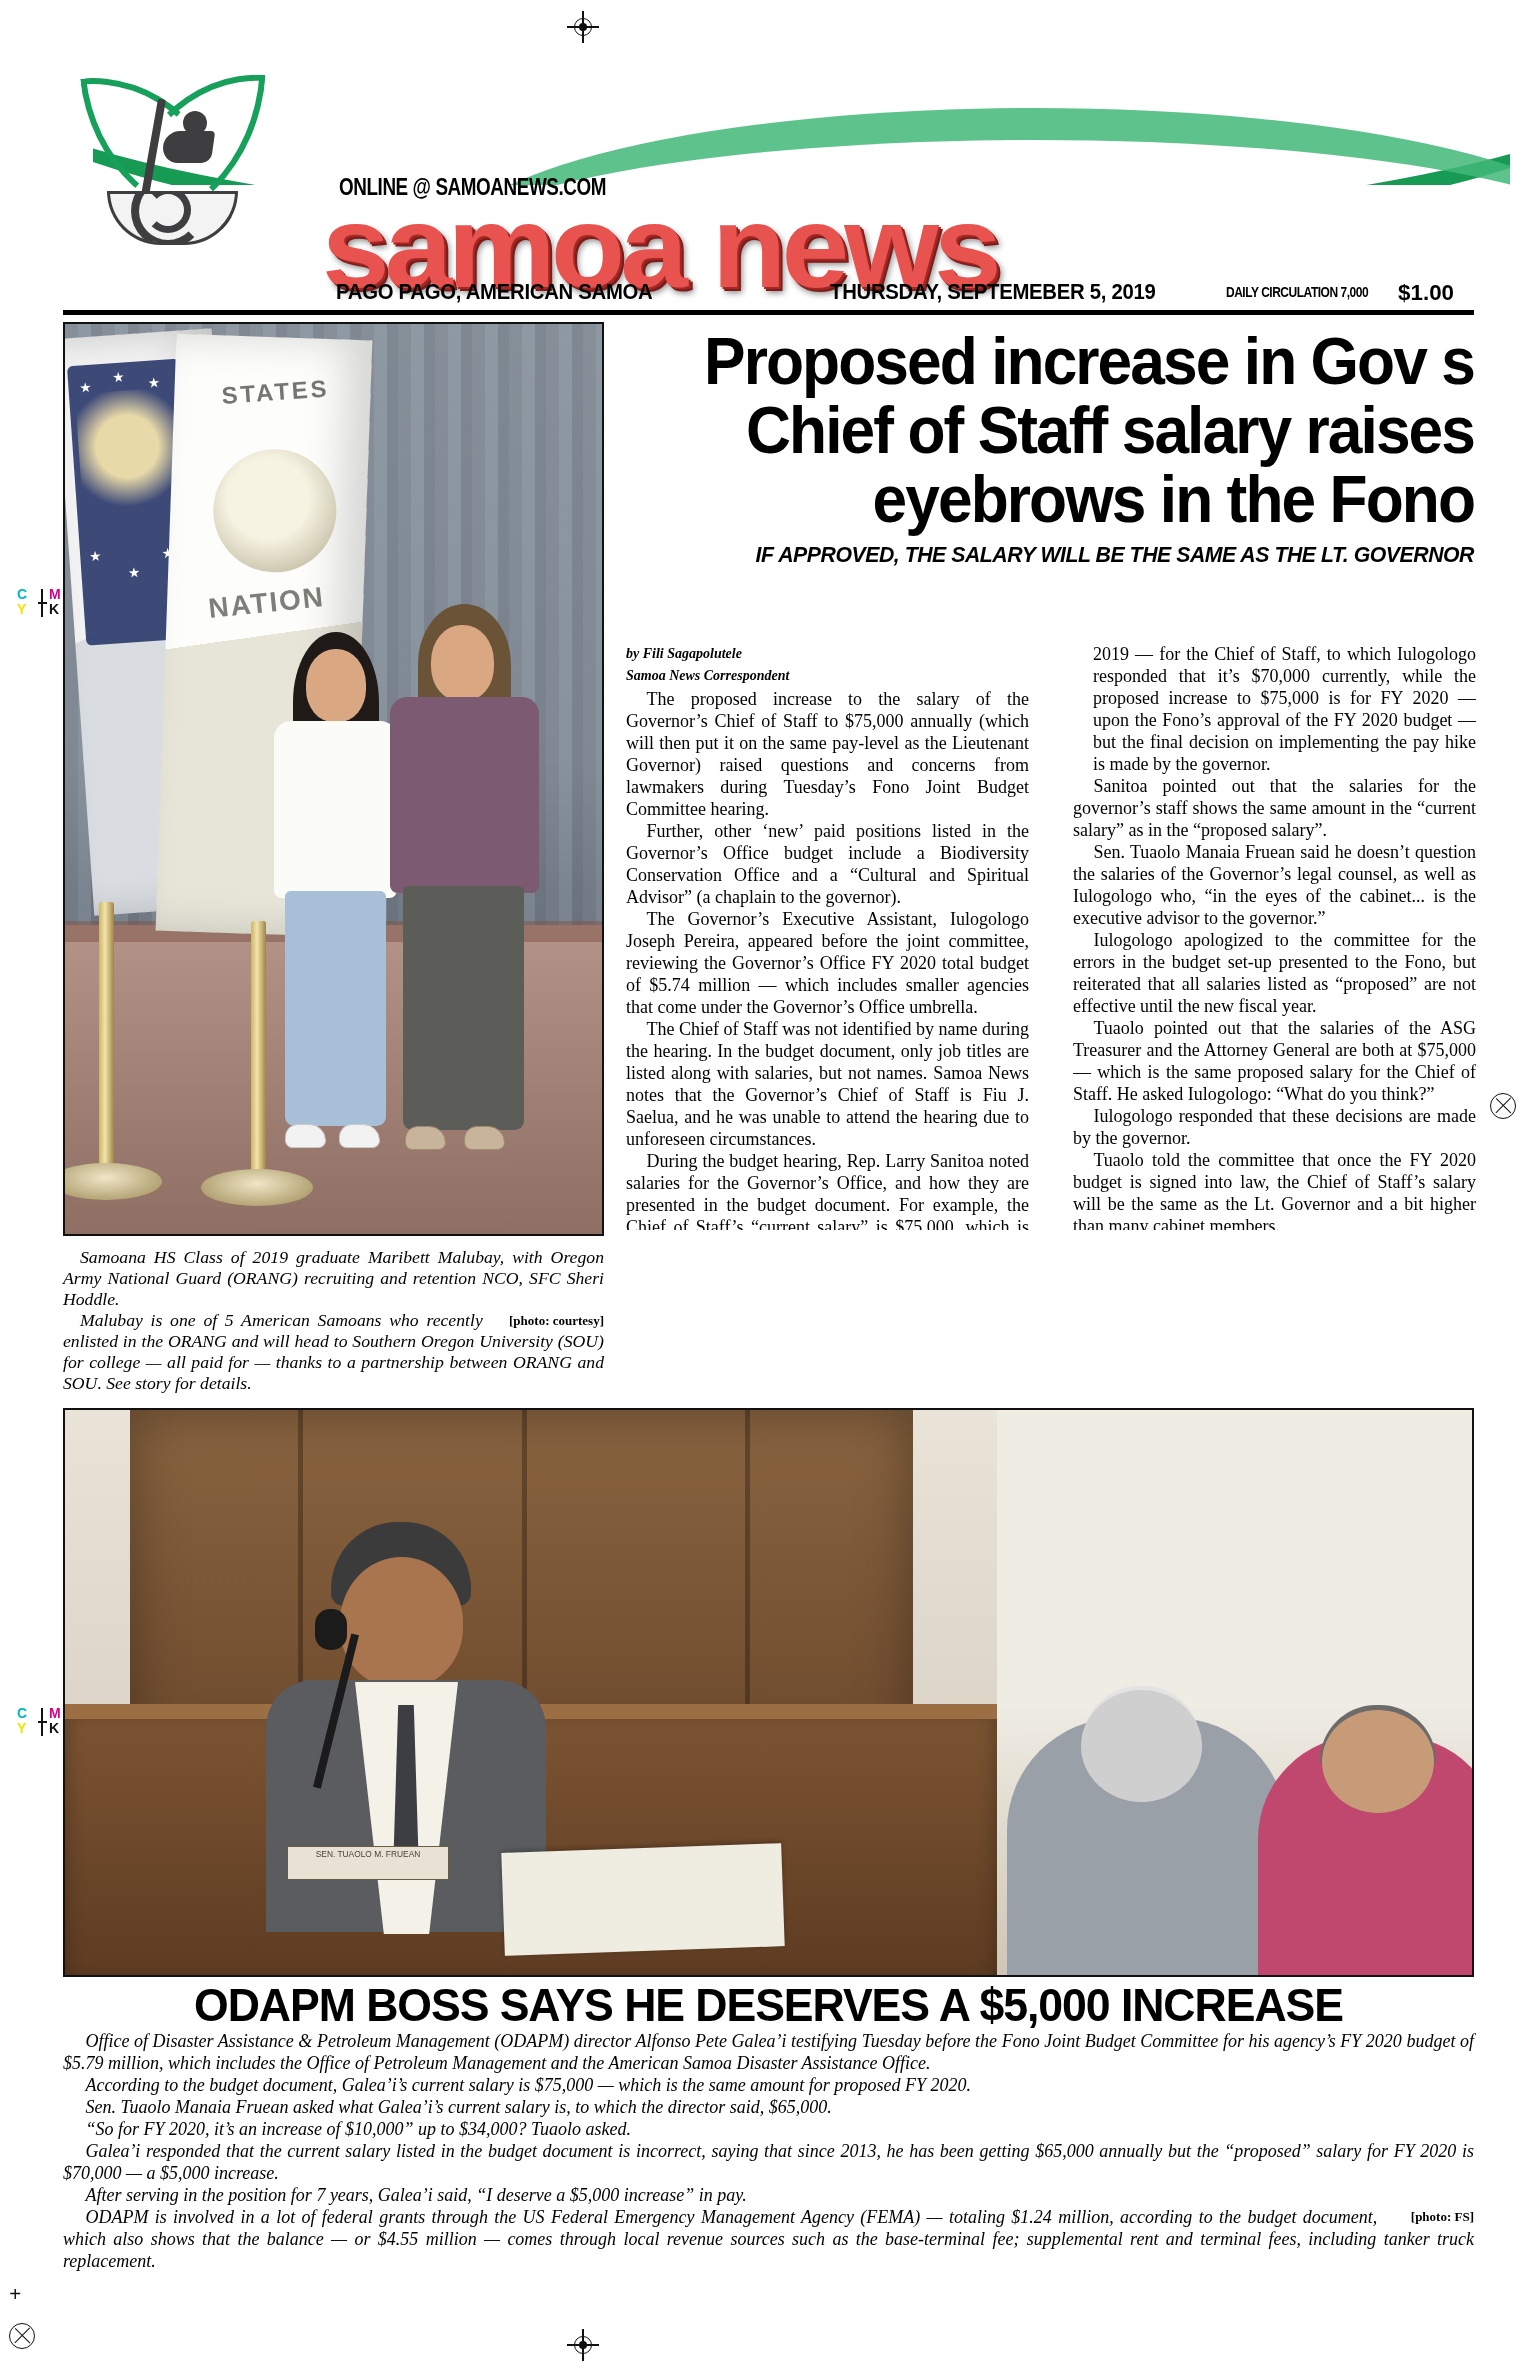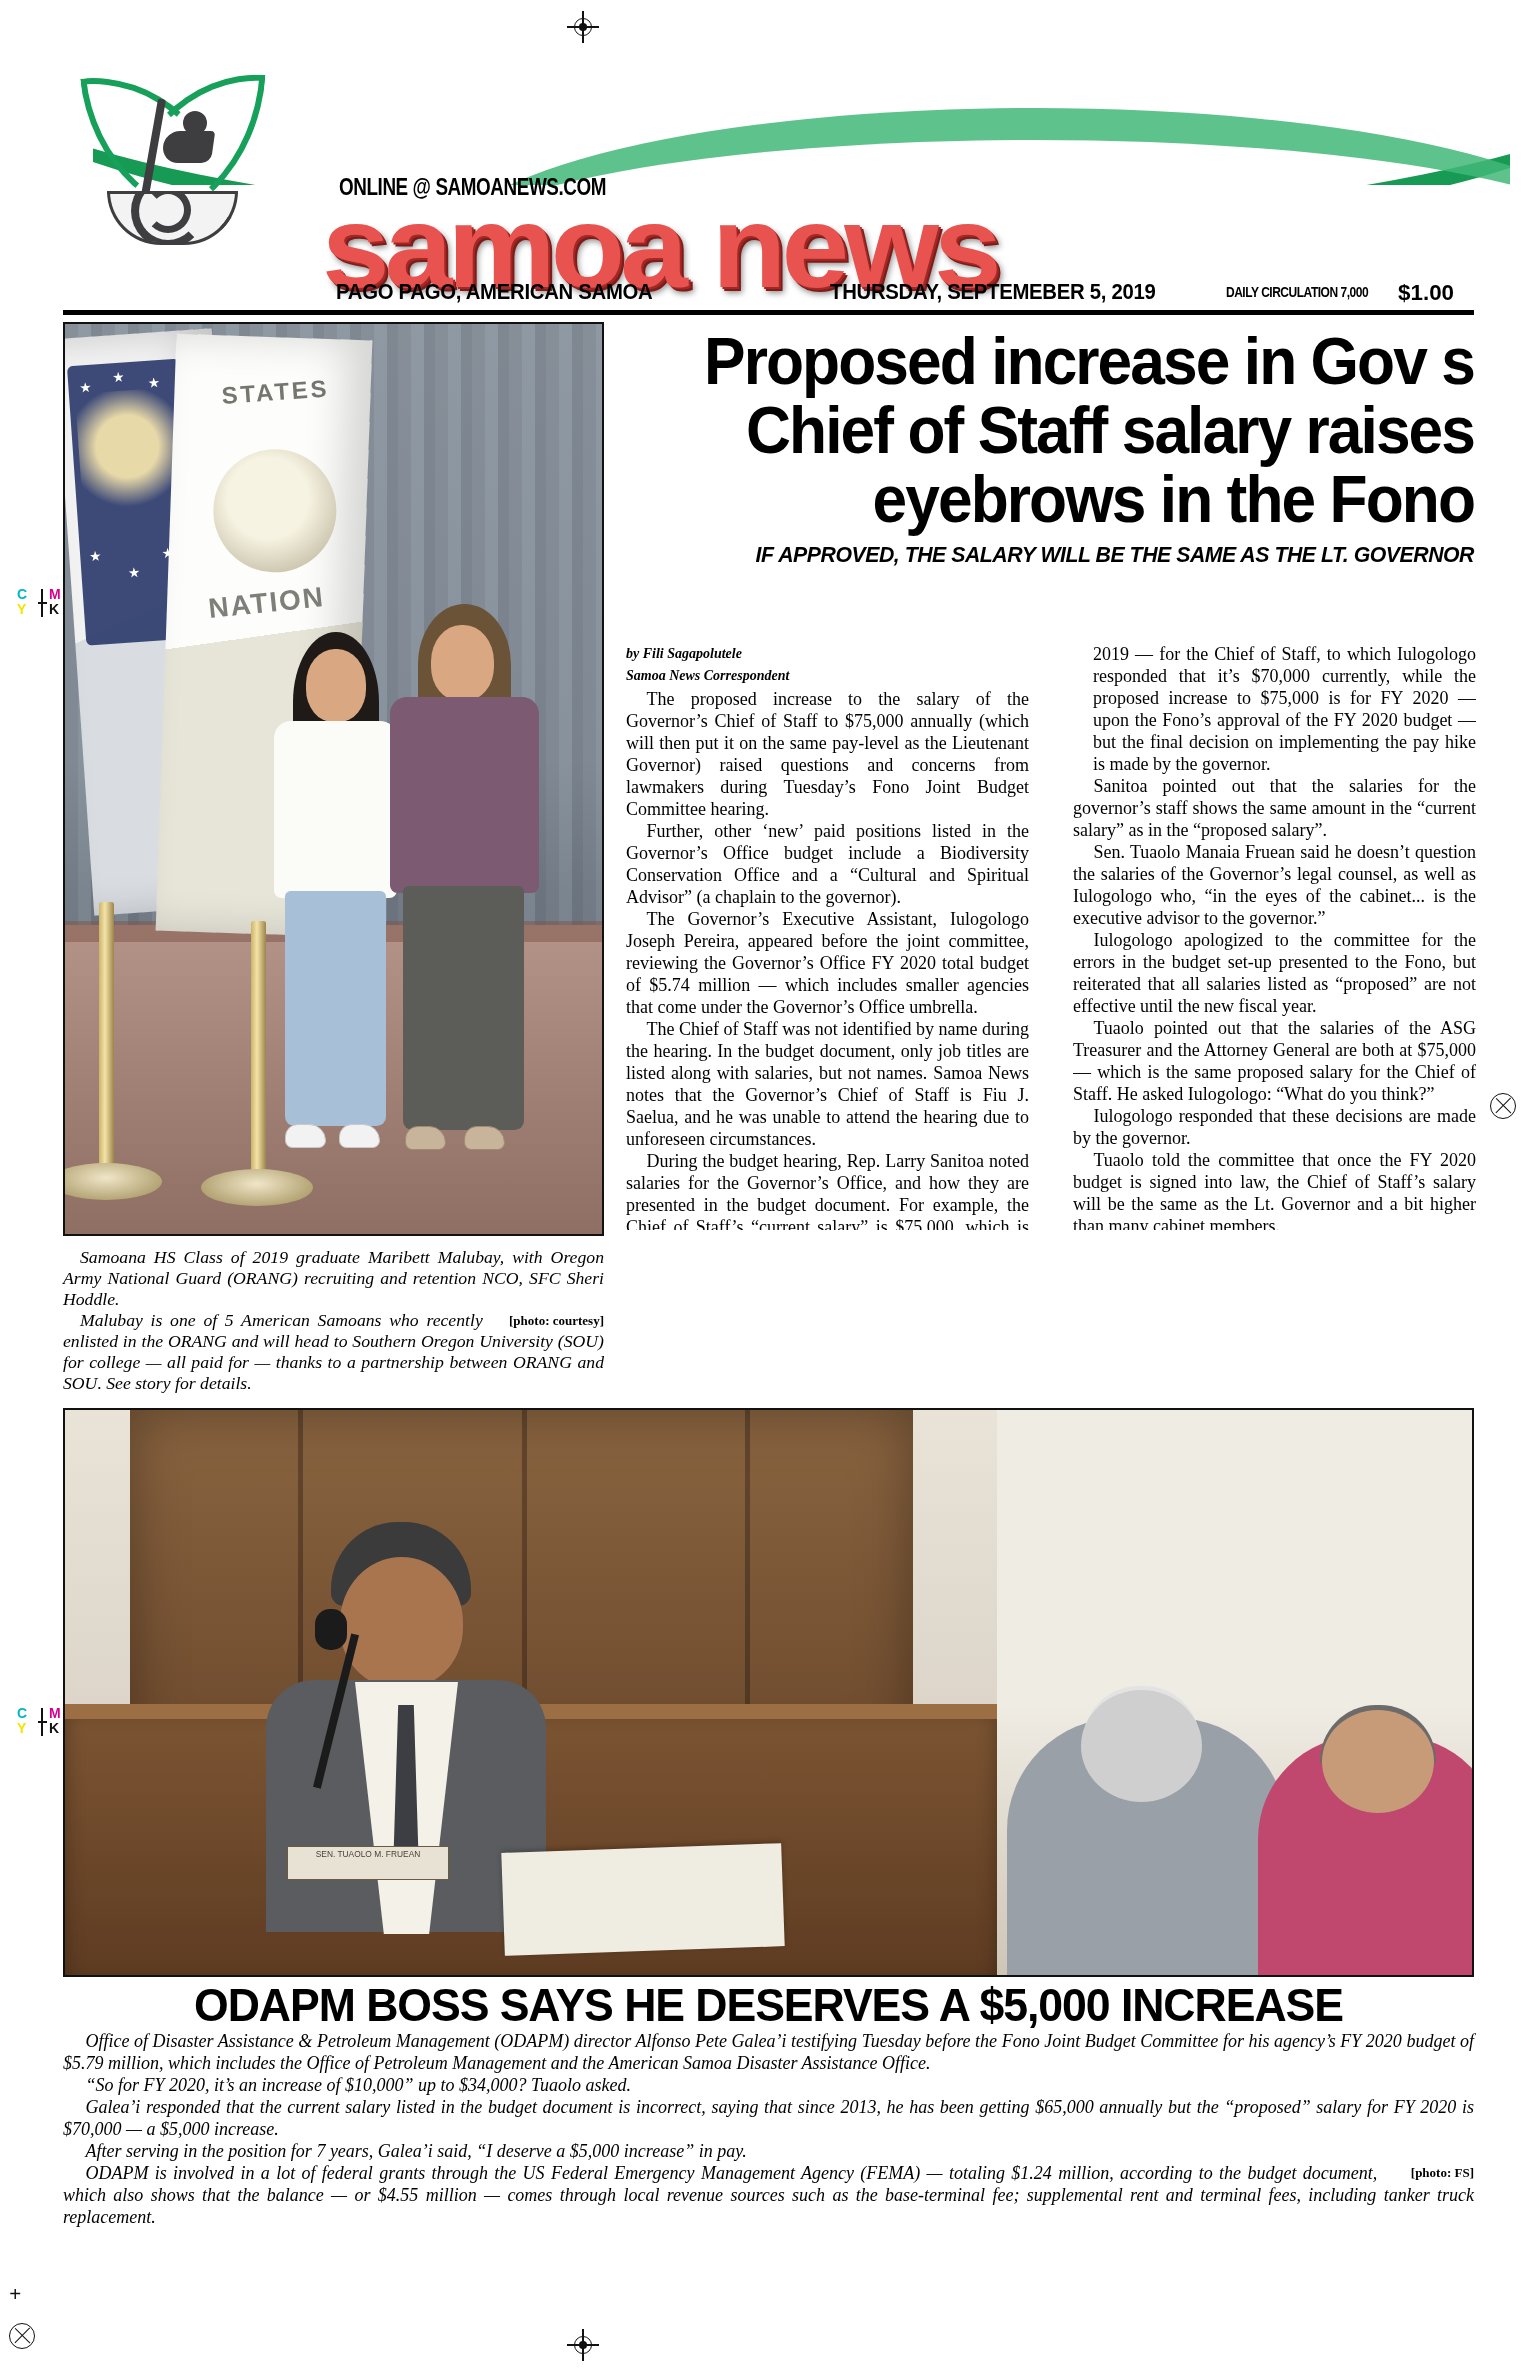--- a/index.html
+++ b/index.html
@@ -343,18 +343,20 @@
   <div class="bp-headL2"></div>
   <div class="bp-headL"></div>
   <div class="bp-chairR"></div>
   <div class="bp-headR2"></div>
   <div class="bp-headR"></div>
 </div>
 
 <div id="bottom-head">ODAPM BOSS SAYS HE  DESERVES  A $5,000 INCREASE</div>
 <div id="bottom-story">
   <p>Office of Disaster Assistance &amp; Petroleum Management (ODAPM) director Alfonso Pete Galea’i testifying Tuesday before the Fono Joint Budget Committee for his agency’s FY 2020 budget of $5.79 million, which includes the Office of Petroleum Management and the American Samoa Disaster Assistance Office.</p>
+  <p>According to the budget document, Galea’i’s current salary is $75,000 — which is the same amount for proposed FY 2020.</p>
+  <p>Sen. Tuaolo Manaia Fruean asked what Galea’i’s current salary is, to which the director said, $65,000.</p>
   <p>“So for FY 2020, it’s an increase of $10,000” up to $34,000? Tuaolo asked.</p>
   <p>Galea’i responded that the current salary listed in the budget document is incorrect, saying that since 2013, he has been getting $65,000 annually but the “proposed” salary for FY 2020 is $70,000 — a $5,000 increase.</p>
   <p>After serving in the position for 7 years, Galea’i said, “I deserve a $5,000 increase” in pay.</p>
   <p><span class="credit">[photo: FS]</span><span>ODAPM is involved in a lot of federal grants through the US Federal Emergency Management Agency (FEMA) — totaling $1.24 million, according to the budget document, which also shows that the balance — or $4.55 million — comes through local revenue sources such as the base-terminal fee; supplemental rent and terminal fees, including tanker truck replacement.</span></p>
 </div>
 
 
 </body></html>

